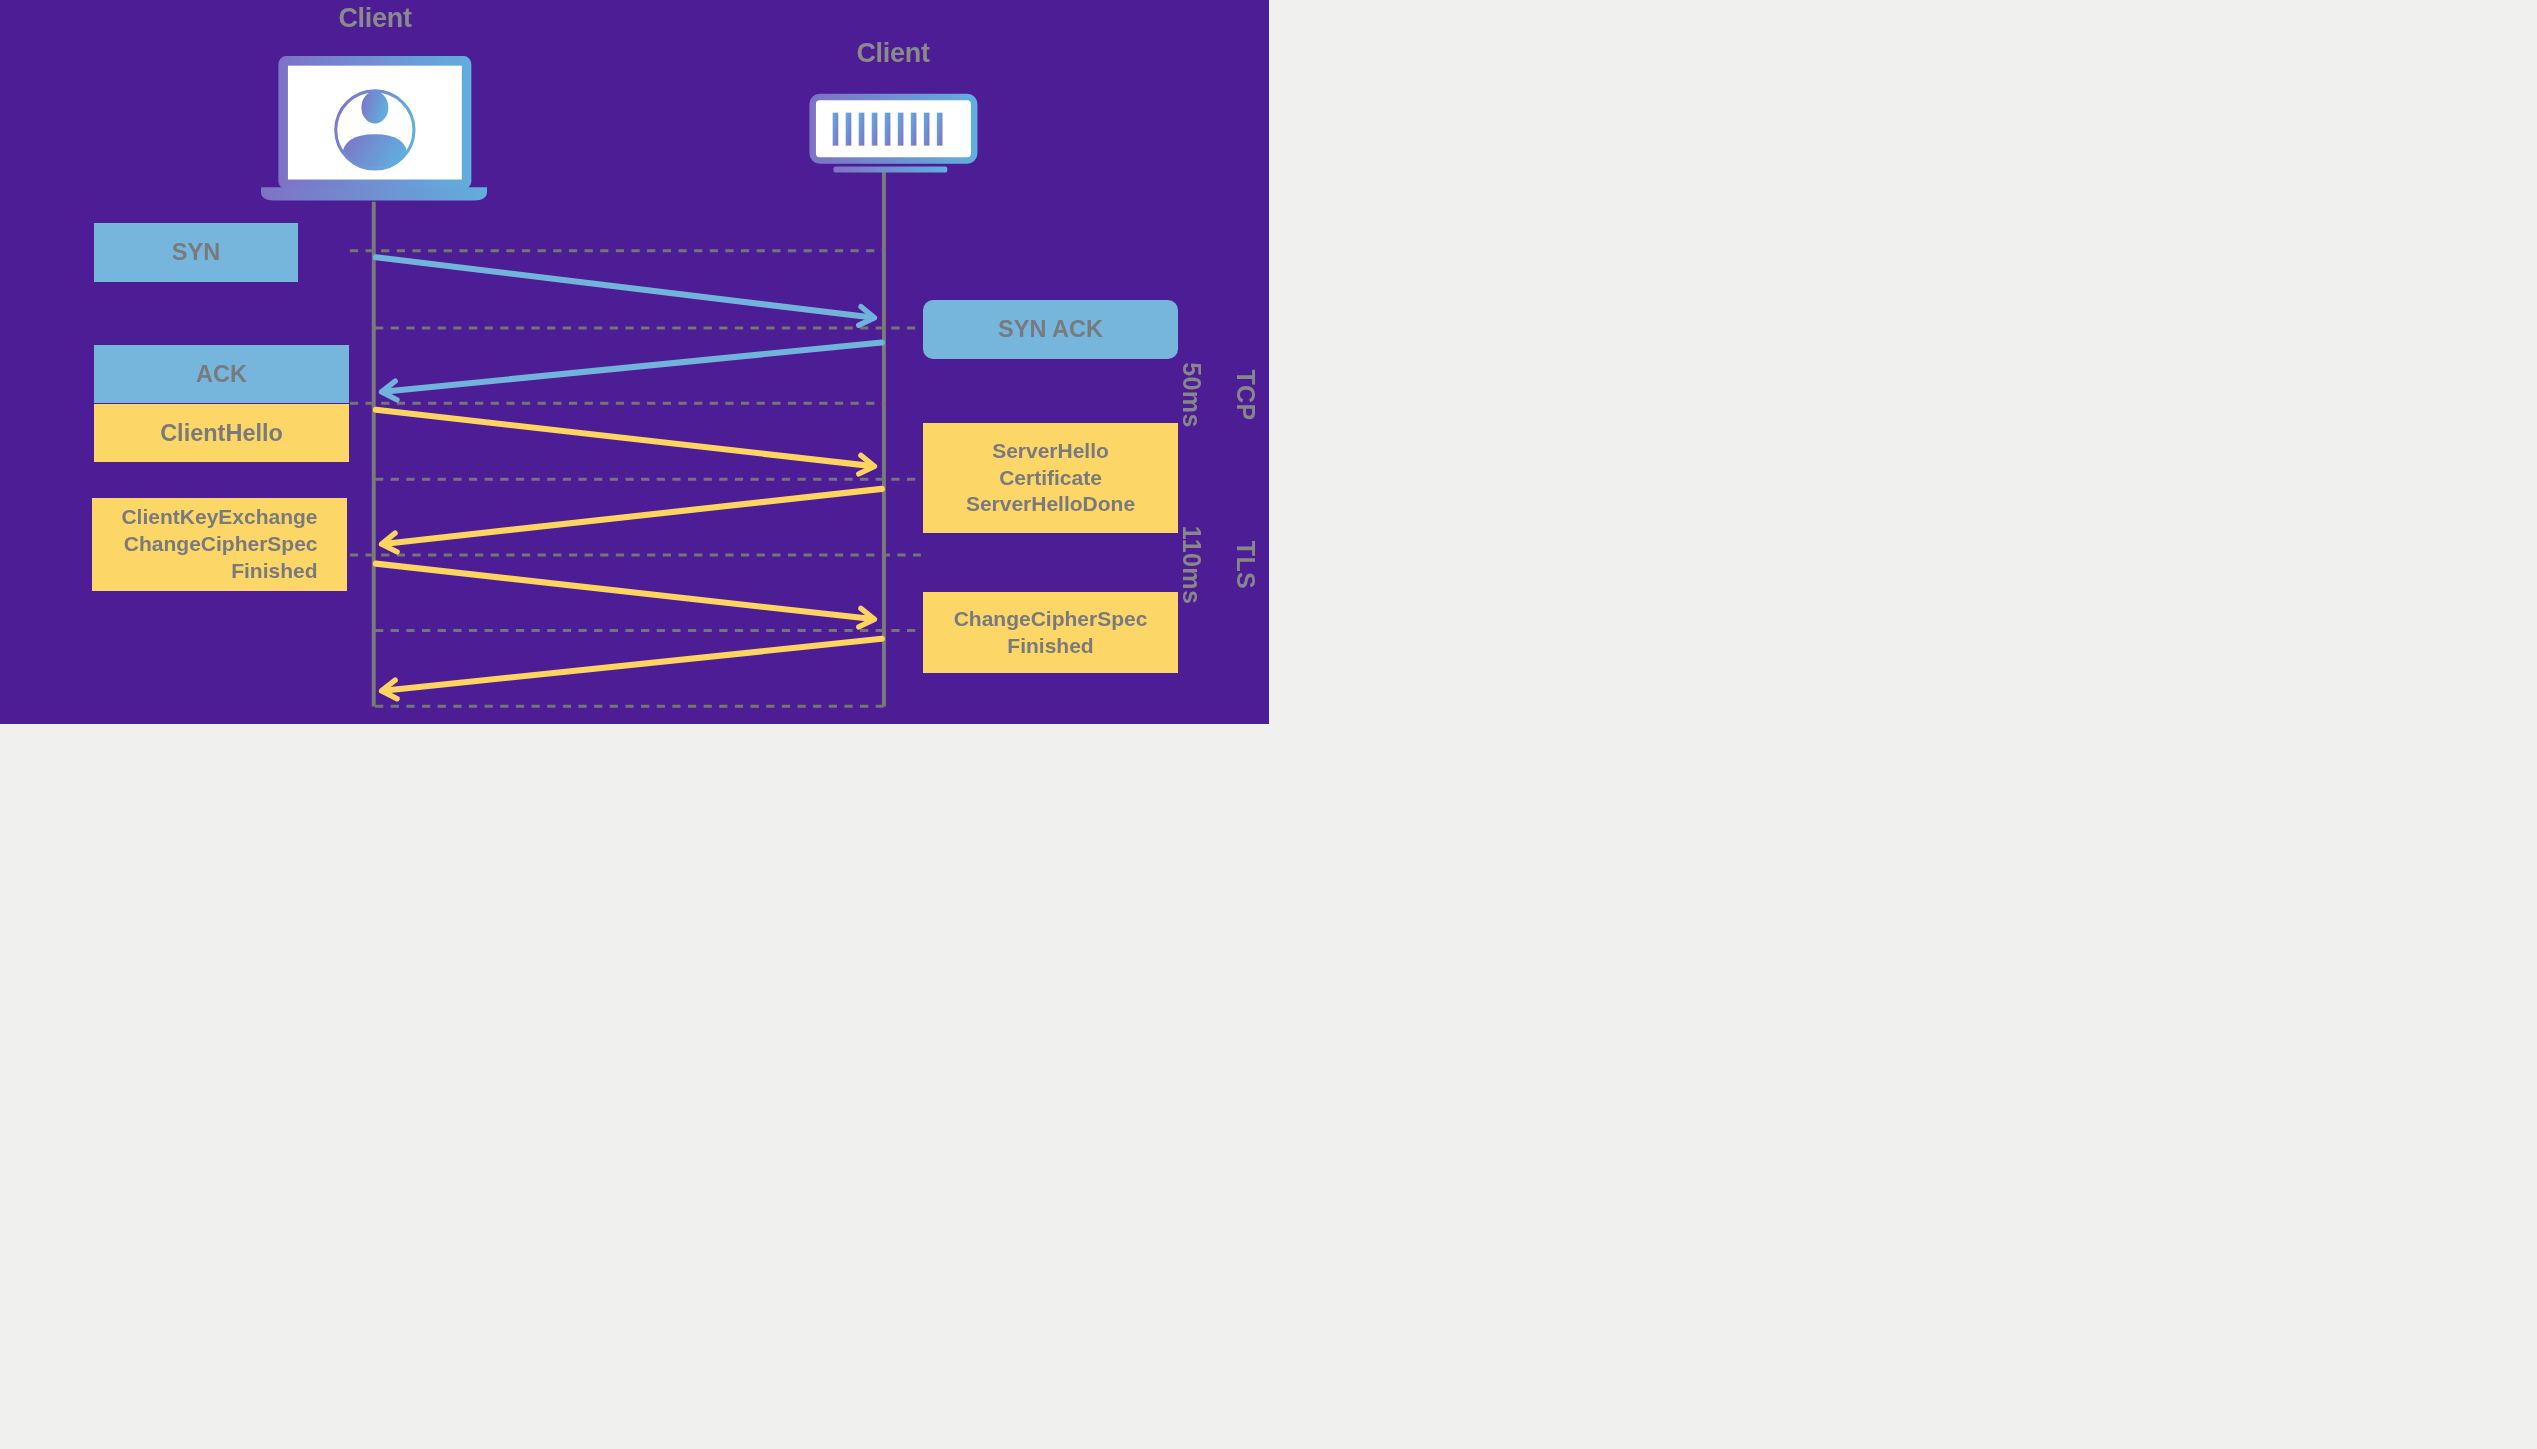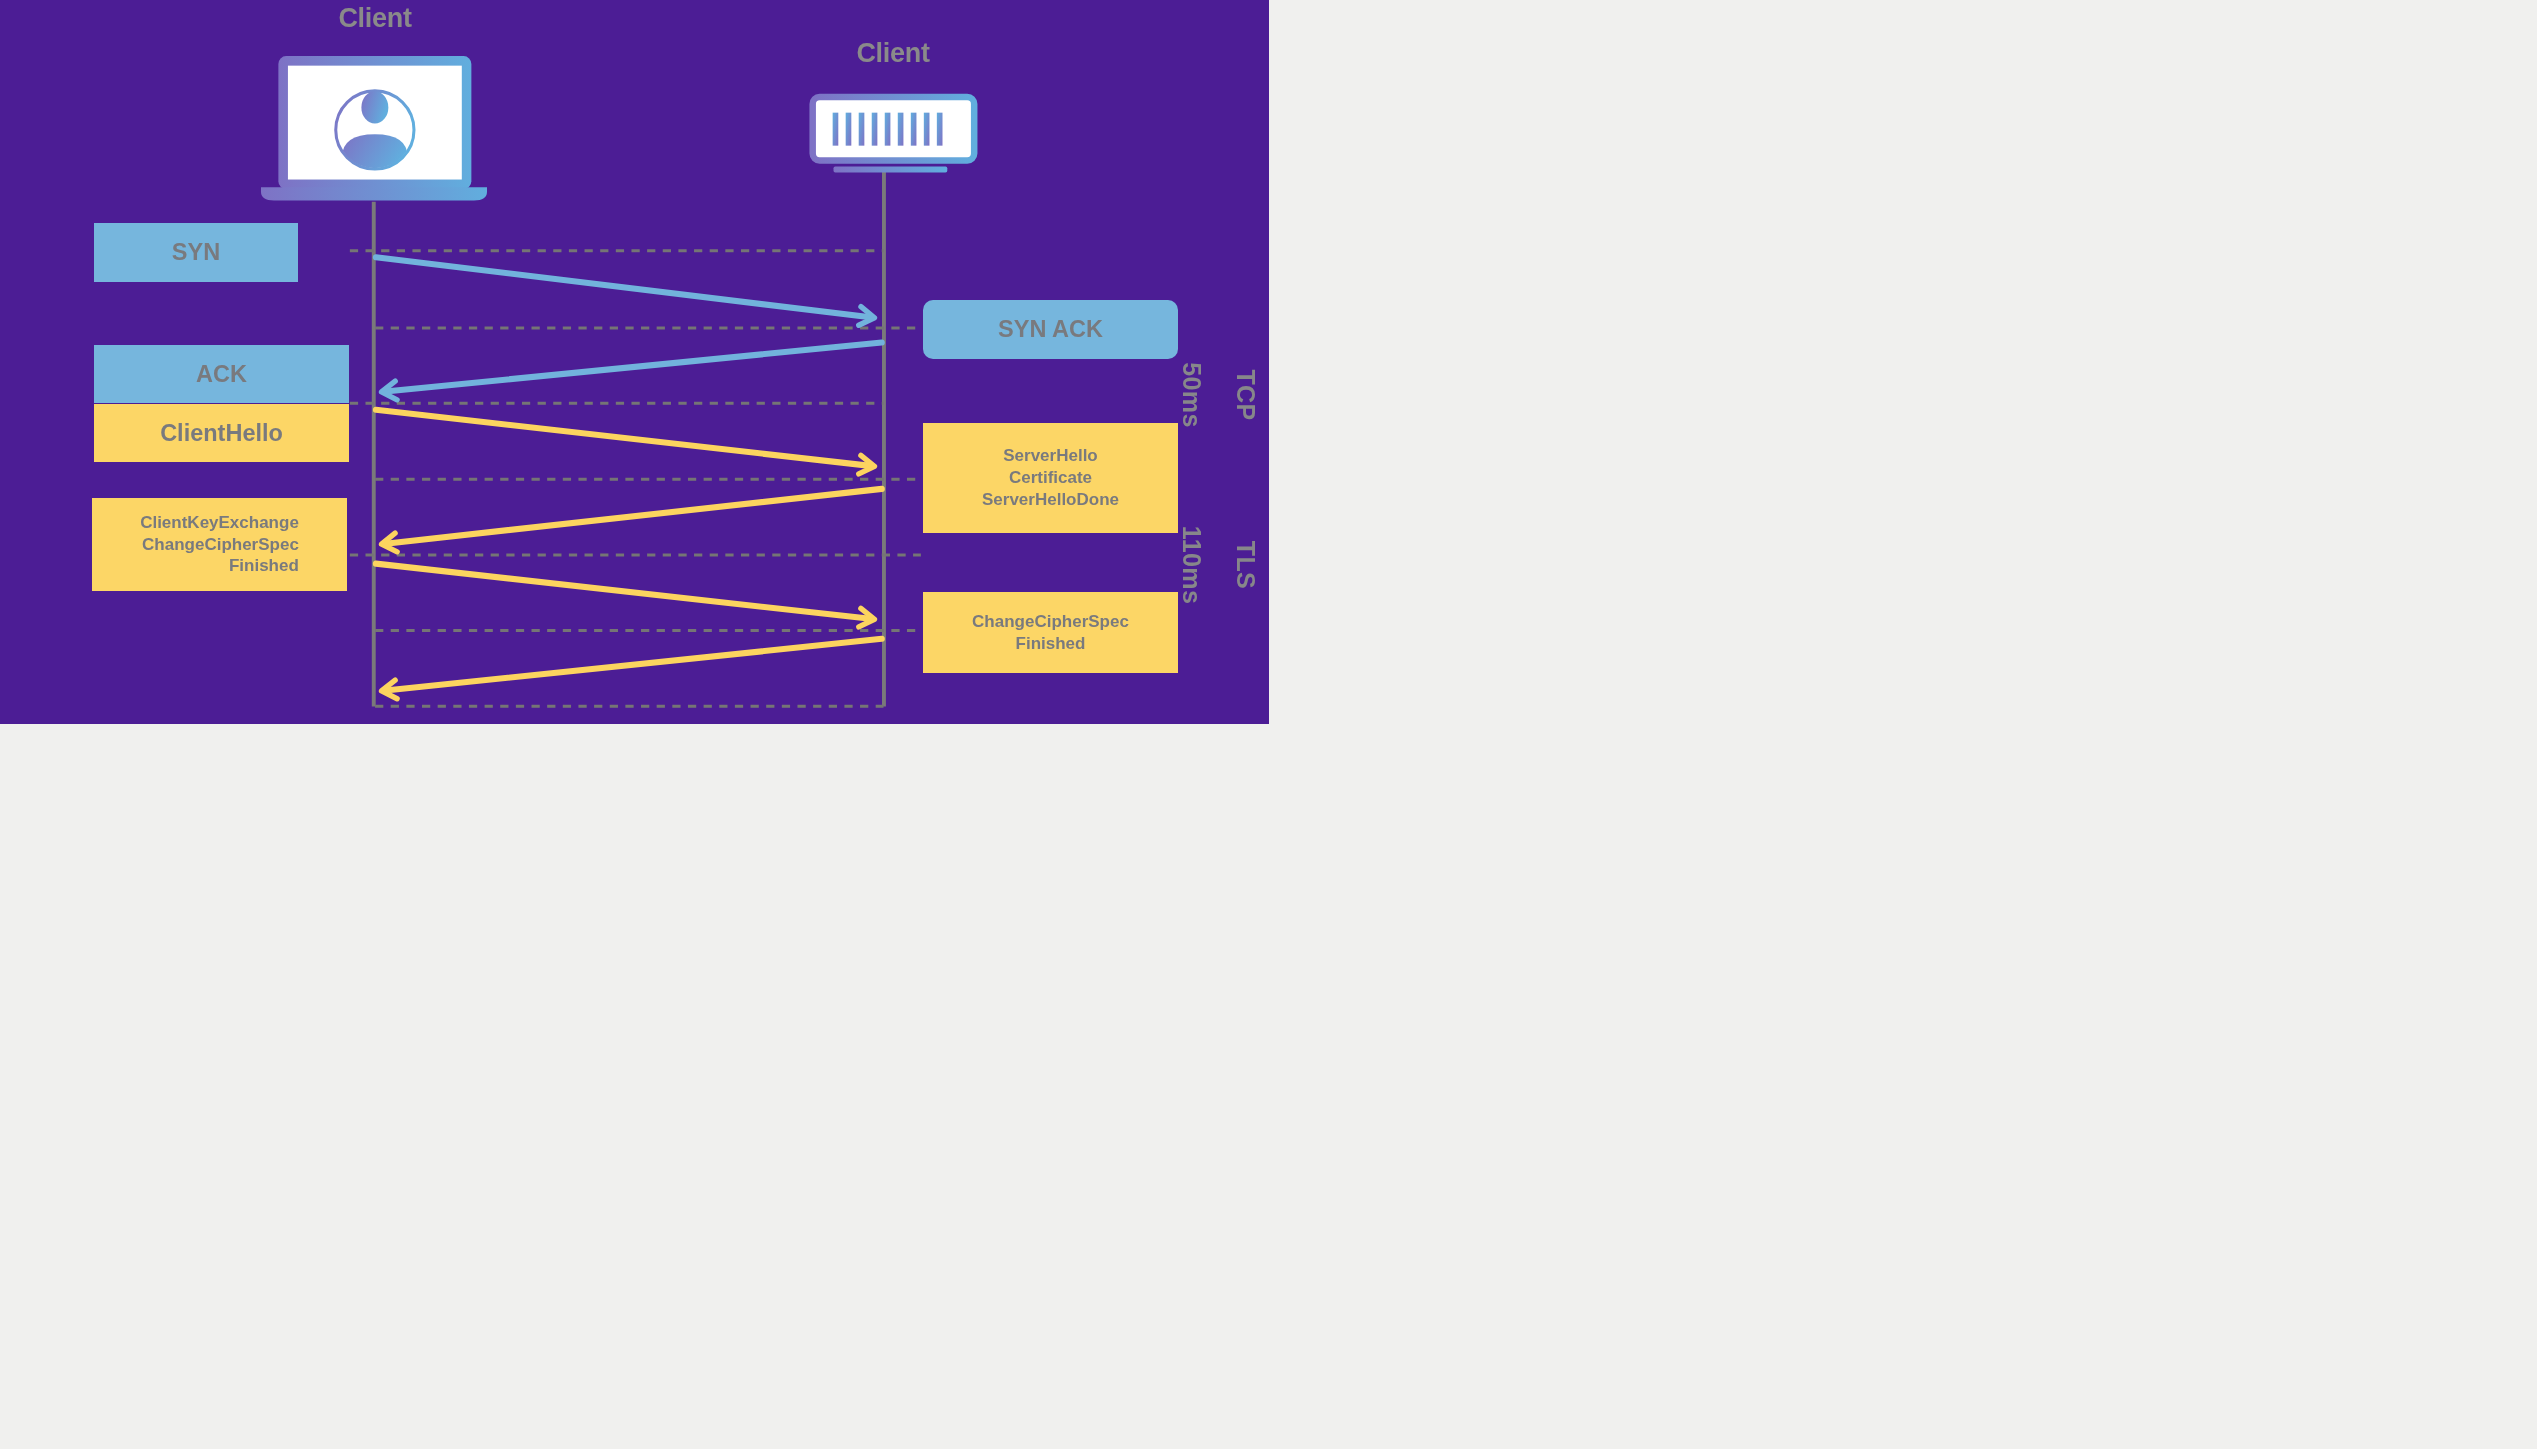--- a/index.html
+++ b/index.html
@@ -13,21 +13,21 @@
     text-align:center;letter-spacing:-0.3px;
   }
   .icon-wrap{position:absolute;}
   .msg-box{
     position:absolute;display:flex;align-items:center;justify-content:center;
     font-weight:bold;color:#797a7e;text-align:center;white-space:pre-line;
   }
   .msg-box.blue{background:#76b6dd;}
   .msg-box.yellow{background:#fcd666;}
   .msg-box.single{font-size:23.5px;}
-  .msg-box.multi{font-size:17px;line-height:1.28;}
+  .msg-box.multi{font-size:21px;line-height:1.28;}
   .phase-label{
     position:absolute;transform:translate(-50%,-50%) rotate(90deg);
     font-weight:bold;font-size:25px;line-height:1.08;color:#87878a;
     white-space:pre-line;text-align:center;letter-spacing:0.4px;
   }
 </style>
 </head>
 <body>
 
 <div class="canvas">

